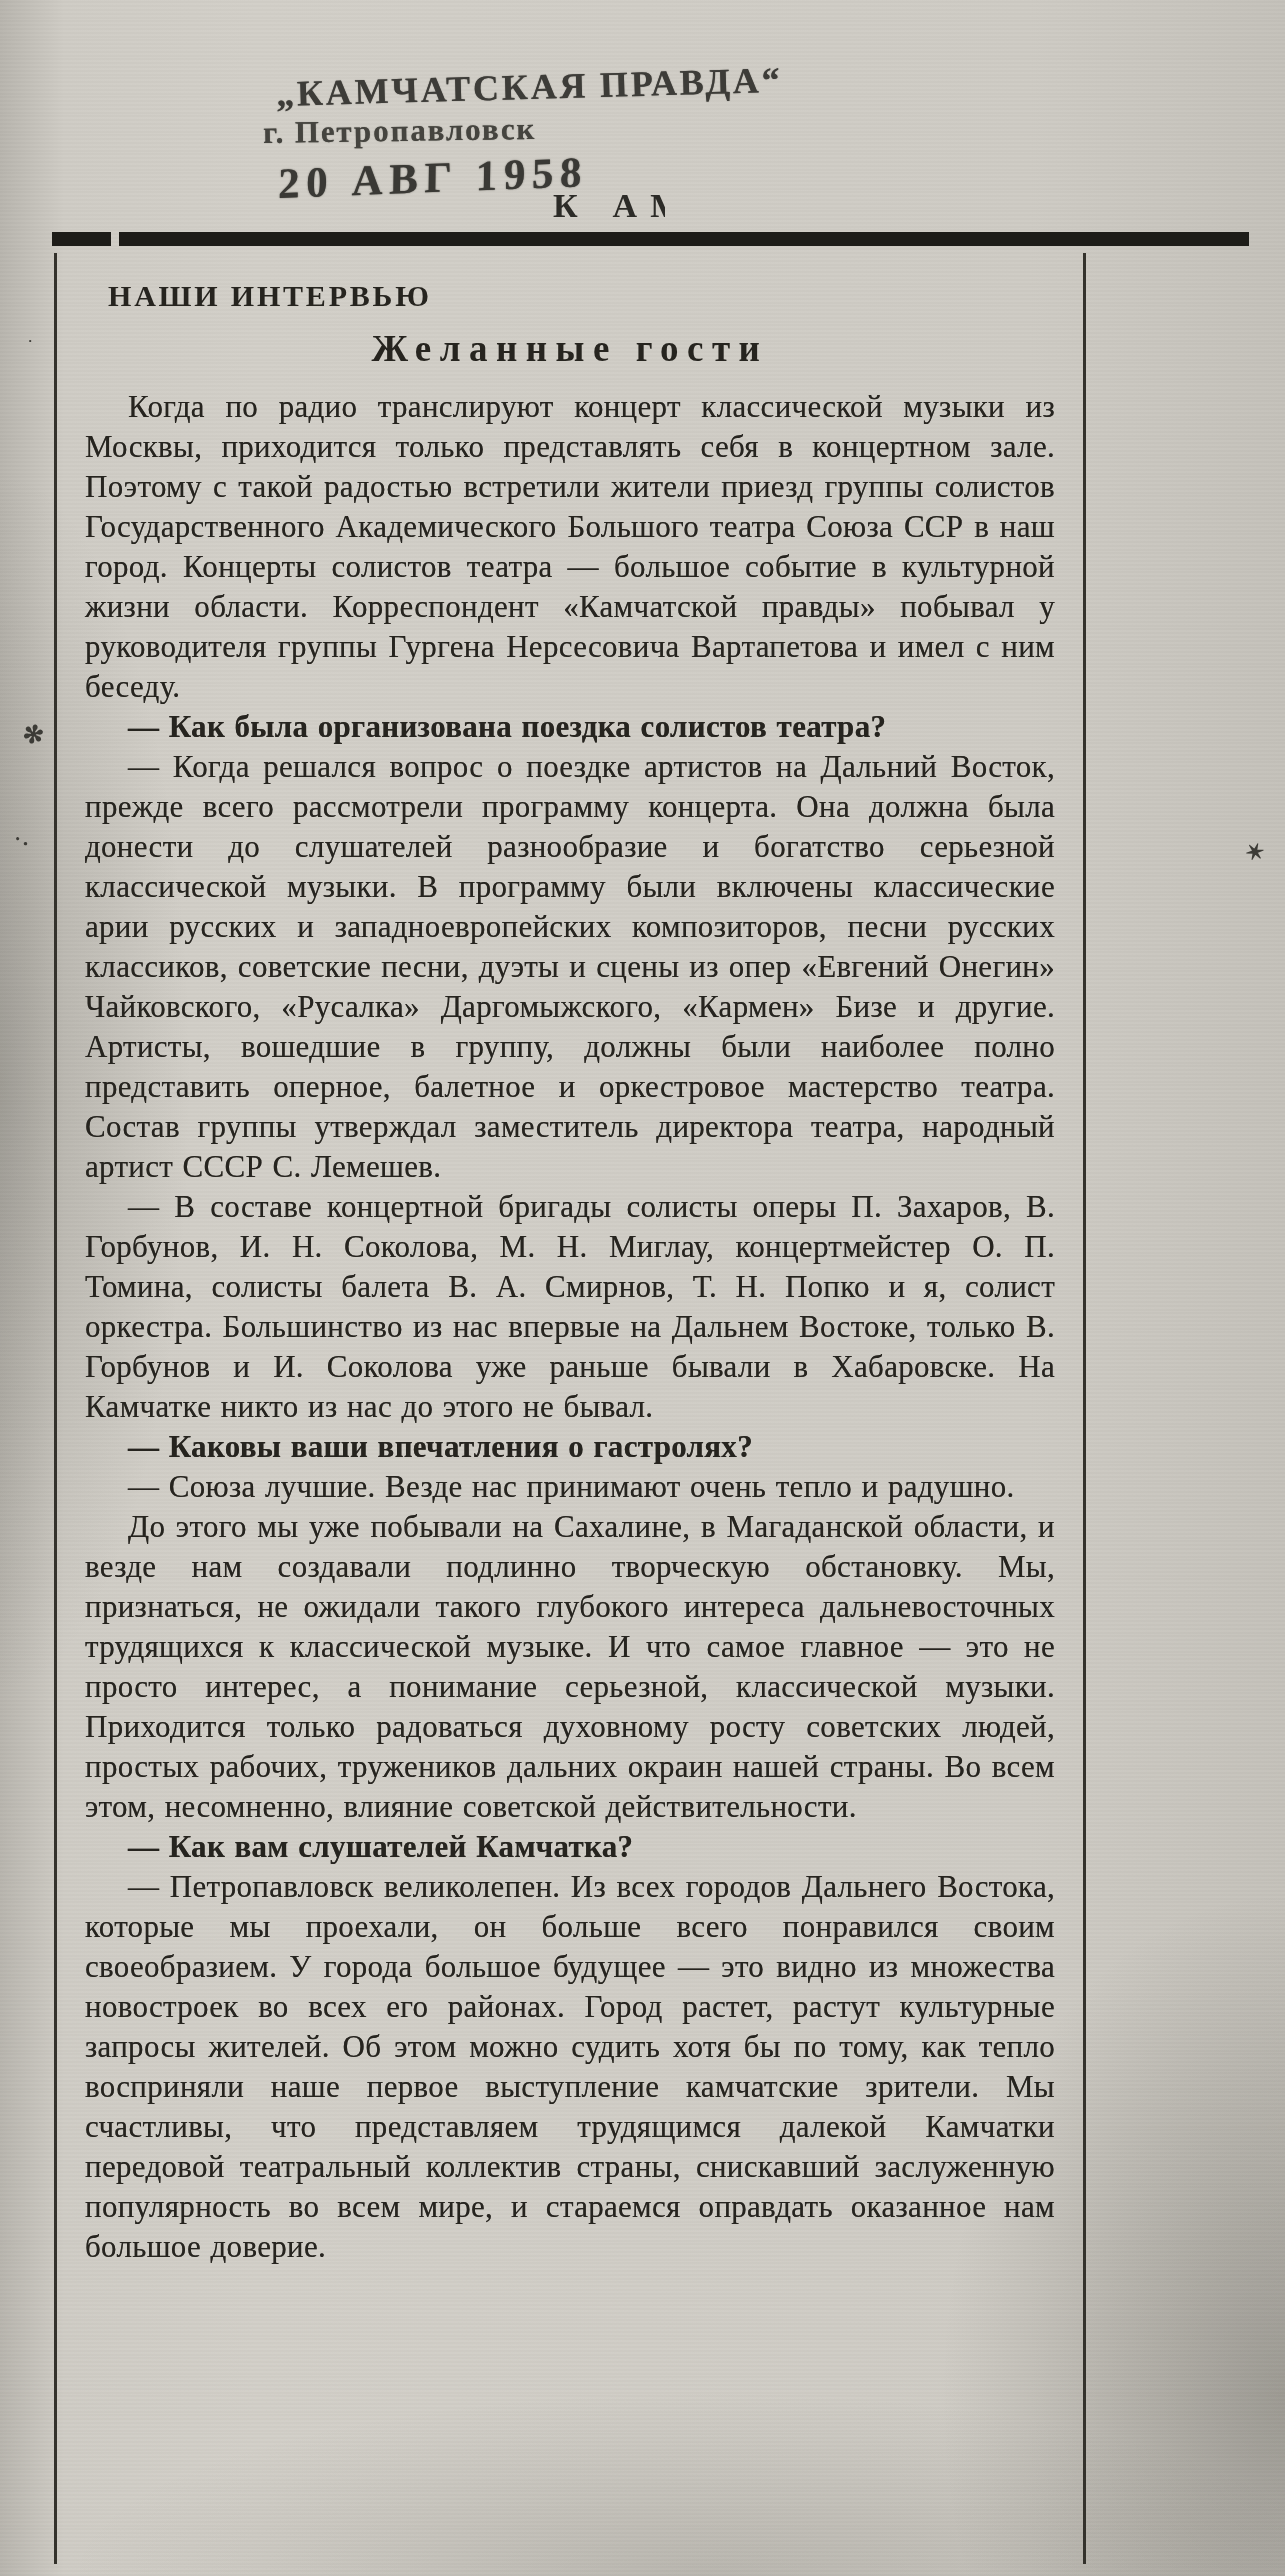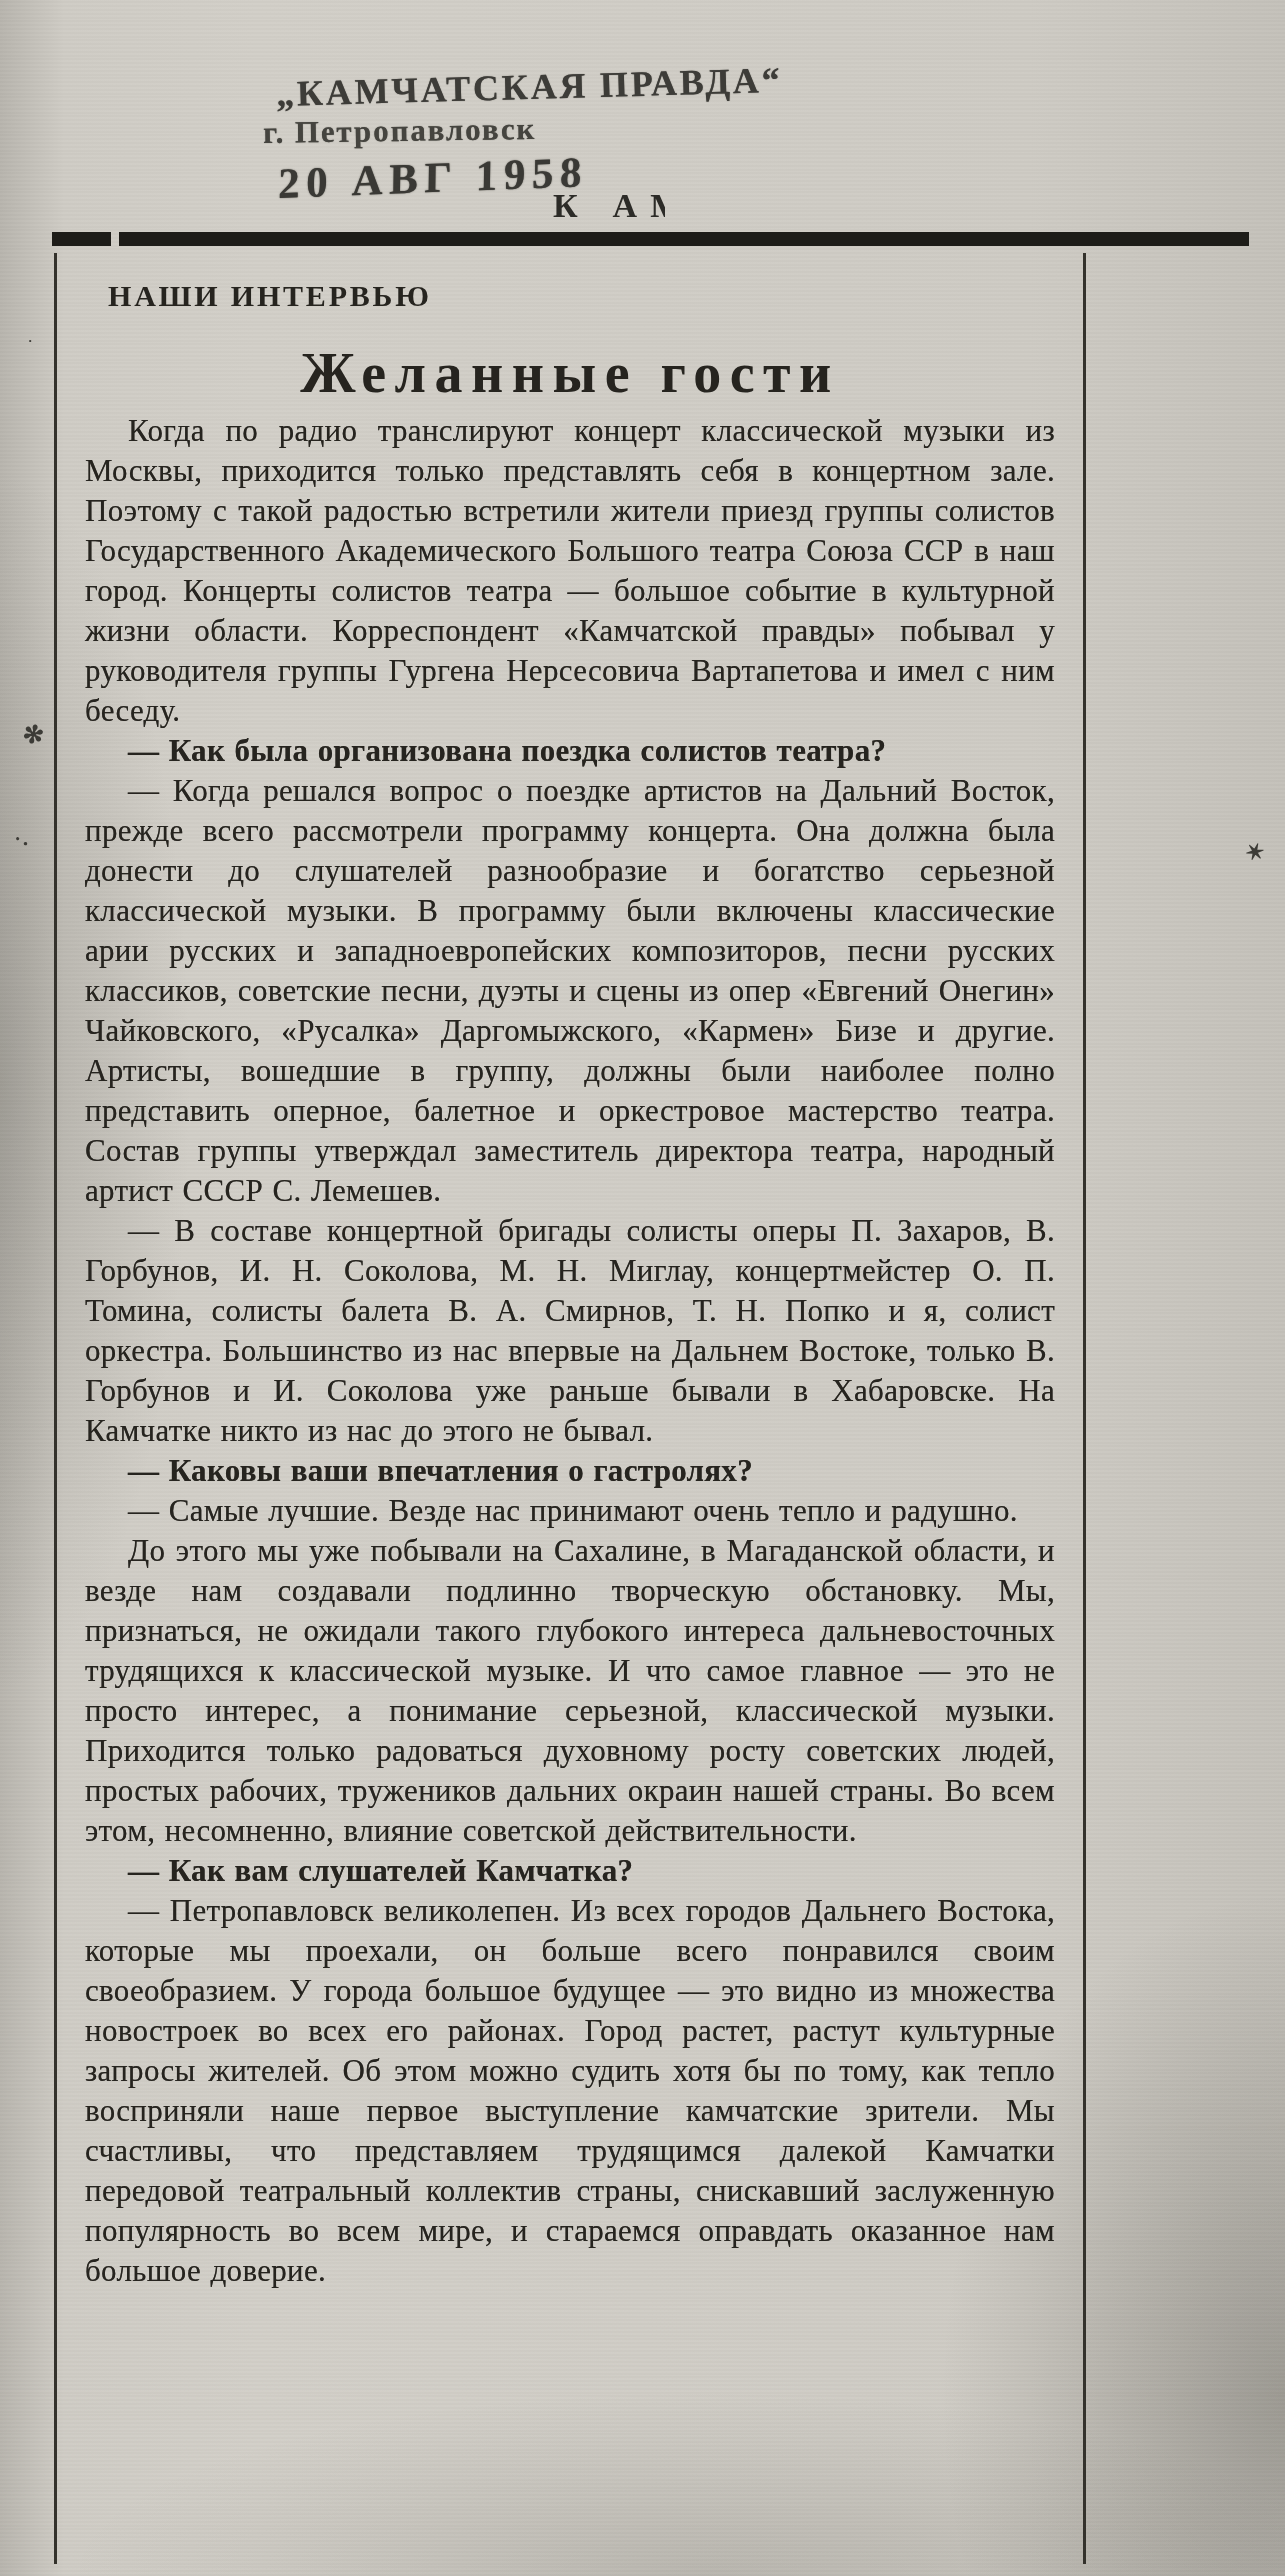--- a/index.html
+++ b/index.html
@@ -91,22 +91,22 @@
   }
   .rubric {
     margin: 0 0 0 23px;
     font-size: 30px;
     line-height: 36px;
     font-weight: bold;
     letter-spacing: 2.8px;
     white-space: nowrap;
   }
   .title {
-    margin: 28px 0 0 0;
-    font-size: 56px;
+    margin: 4px 0 0 0;
+    font-size: 37px;
     line-height: 62px;
     font-weight: bold;
     letter-spacing: 8.5px;
     text-align: center;
     white-space: nowrap;
   }
   .body {
     margin-top: 7px;
     font-size: 31px;
     line-height: 40px;
@@ -145,21 +145,21 @@
 
   <div class="article">
     <div class="rubric">НАШИ ИНТЕРВЬЮ</div>
     <h1 class="title">Желанные гости</h1>
     <div class="body">
         <p class="para lead">Когда по радио транслируют концерт классической музыки из Москвы, приходится только представлять себя в концертном зале. Поэтому с такой радостью встретили жители приезд группы солистов Государственного Академического Большого театра Союза ССР в наш город. Концерты солистов театра — большое событие в культурной жизни области. Корреспондент «Камчатской правды» побывал у руководителя группы Гургена Нерсесовича Вартапетова и имел с ним беседу.</p>
         <p class="para question">— Как была организована поездка солистов театра?</p>
         <p class="para answer">— Когда решался вопрос о поездке артистов на Дальний Восток, прежде всего рассмотрели программу концерта. Она должна была донести до слушателей разнообразие и богатство серьезной классической музыки. В программу были включены классические арии русских и западноевропейских композиторов, песни русских классиков, советские песни, дуэты и сцены из опер «Евгений Онегин» Чайковского, «Русалка» Даргомыжского, «Кармен» Бизе и другие. Артисты, вошедшие в группу, должны были наиболее полно представить оперное, балетное и оркестровое мастерство театра. Состав группы утверждал заместитель директора театра, народный артист СССР С. Лемешев.</p>
         <p class="para answer">— В составе концертной бригады солисты оперы П. Захаров, В. Горбунов, И. Н. Соколова, М. Н. Миглау, концертмейстер О. П. Томина, солисты балета В. А. Смирнов, Т. Н. Попко и я, солист оркестра. Большинство из нас впервые на Дальнем Востоке, только В. Горбунов и И. Соколова уже раньше бывали в Хабаровске. На Камчатке никто из нас до этого не бывал.</p>
         <p class="para question">— Каковы ваши впечатления о гастролях?</p>
-        <p class="para answer">— Самые лучшие. Везде нас принимают очень тепло и радушно.</p>
+        <p class="para answer">— Союза лучшие. Везде нас принимают очень тепло и радушно.</p>
         <p class="para answer">До этого мы уже побывали на Сахалине, в Магаданской области, и везде нам создавали подлинно творческую обстановку. Мы, признаться, не ожидали такого глубокого интереса дальневосточных трудящихся к классической музыке. И что самое главное — это не просто интерес, а понимание серьезной, классической музыки. Приходится только радоваться духовному росту советских людей, простых рабочих, тружеников дальних окраин нашей страны. Во всем этом, несомненно, влияние советской действительности.</p>
         <p class="para question">— Как вам слушателей Камчатка?</p>
         <p class="para answer">— Петропавловск великолепен. Из всех городов Дальнего Востока, которые мы проехали, он больше всего понравился своим своеобразием. У города большое будущее — это видно из множества новостроек во всех его районах. Город растет, растут культурные запросы жителей. Об этом можно судить хотя бы по тому, как тепло восприняли наше первое выступление камчатские зрители. Мы счастливы, что представляем трудящимся далекой Камчатки передовой театральный коллектив страны, снискавший заслуженную популярность во всем мире, и стараемся оправдать оказанное нам большое доверие.</p>
       </div>
   </div>
 
   <div class="ink-speck speck-1">✻</div>
   <div class="ink-speck speck-2">˙·</div>
   <div class="ink-speck speck-3">✶</div>
   <div class="ink-speck speck-4">·</div>

